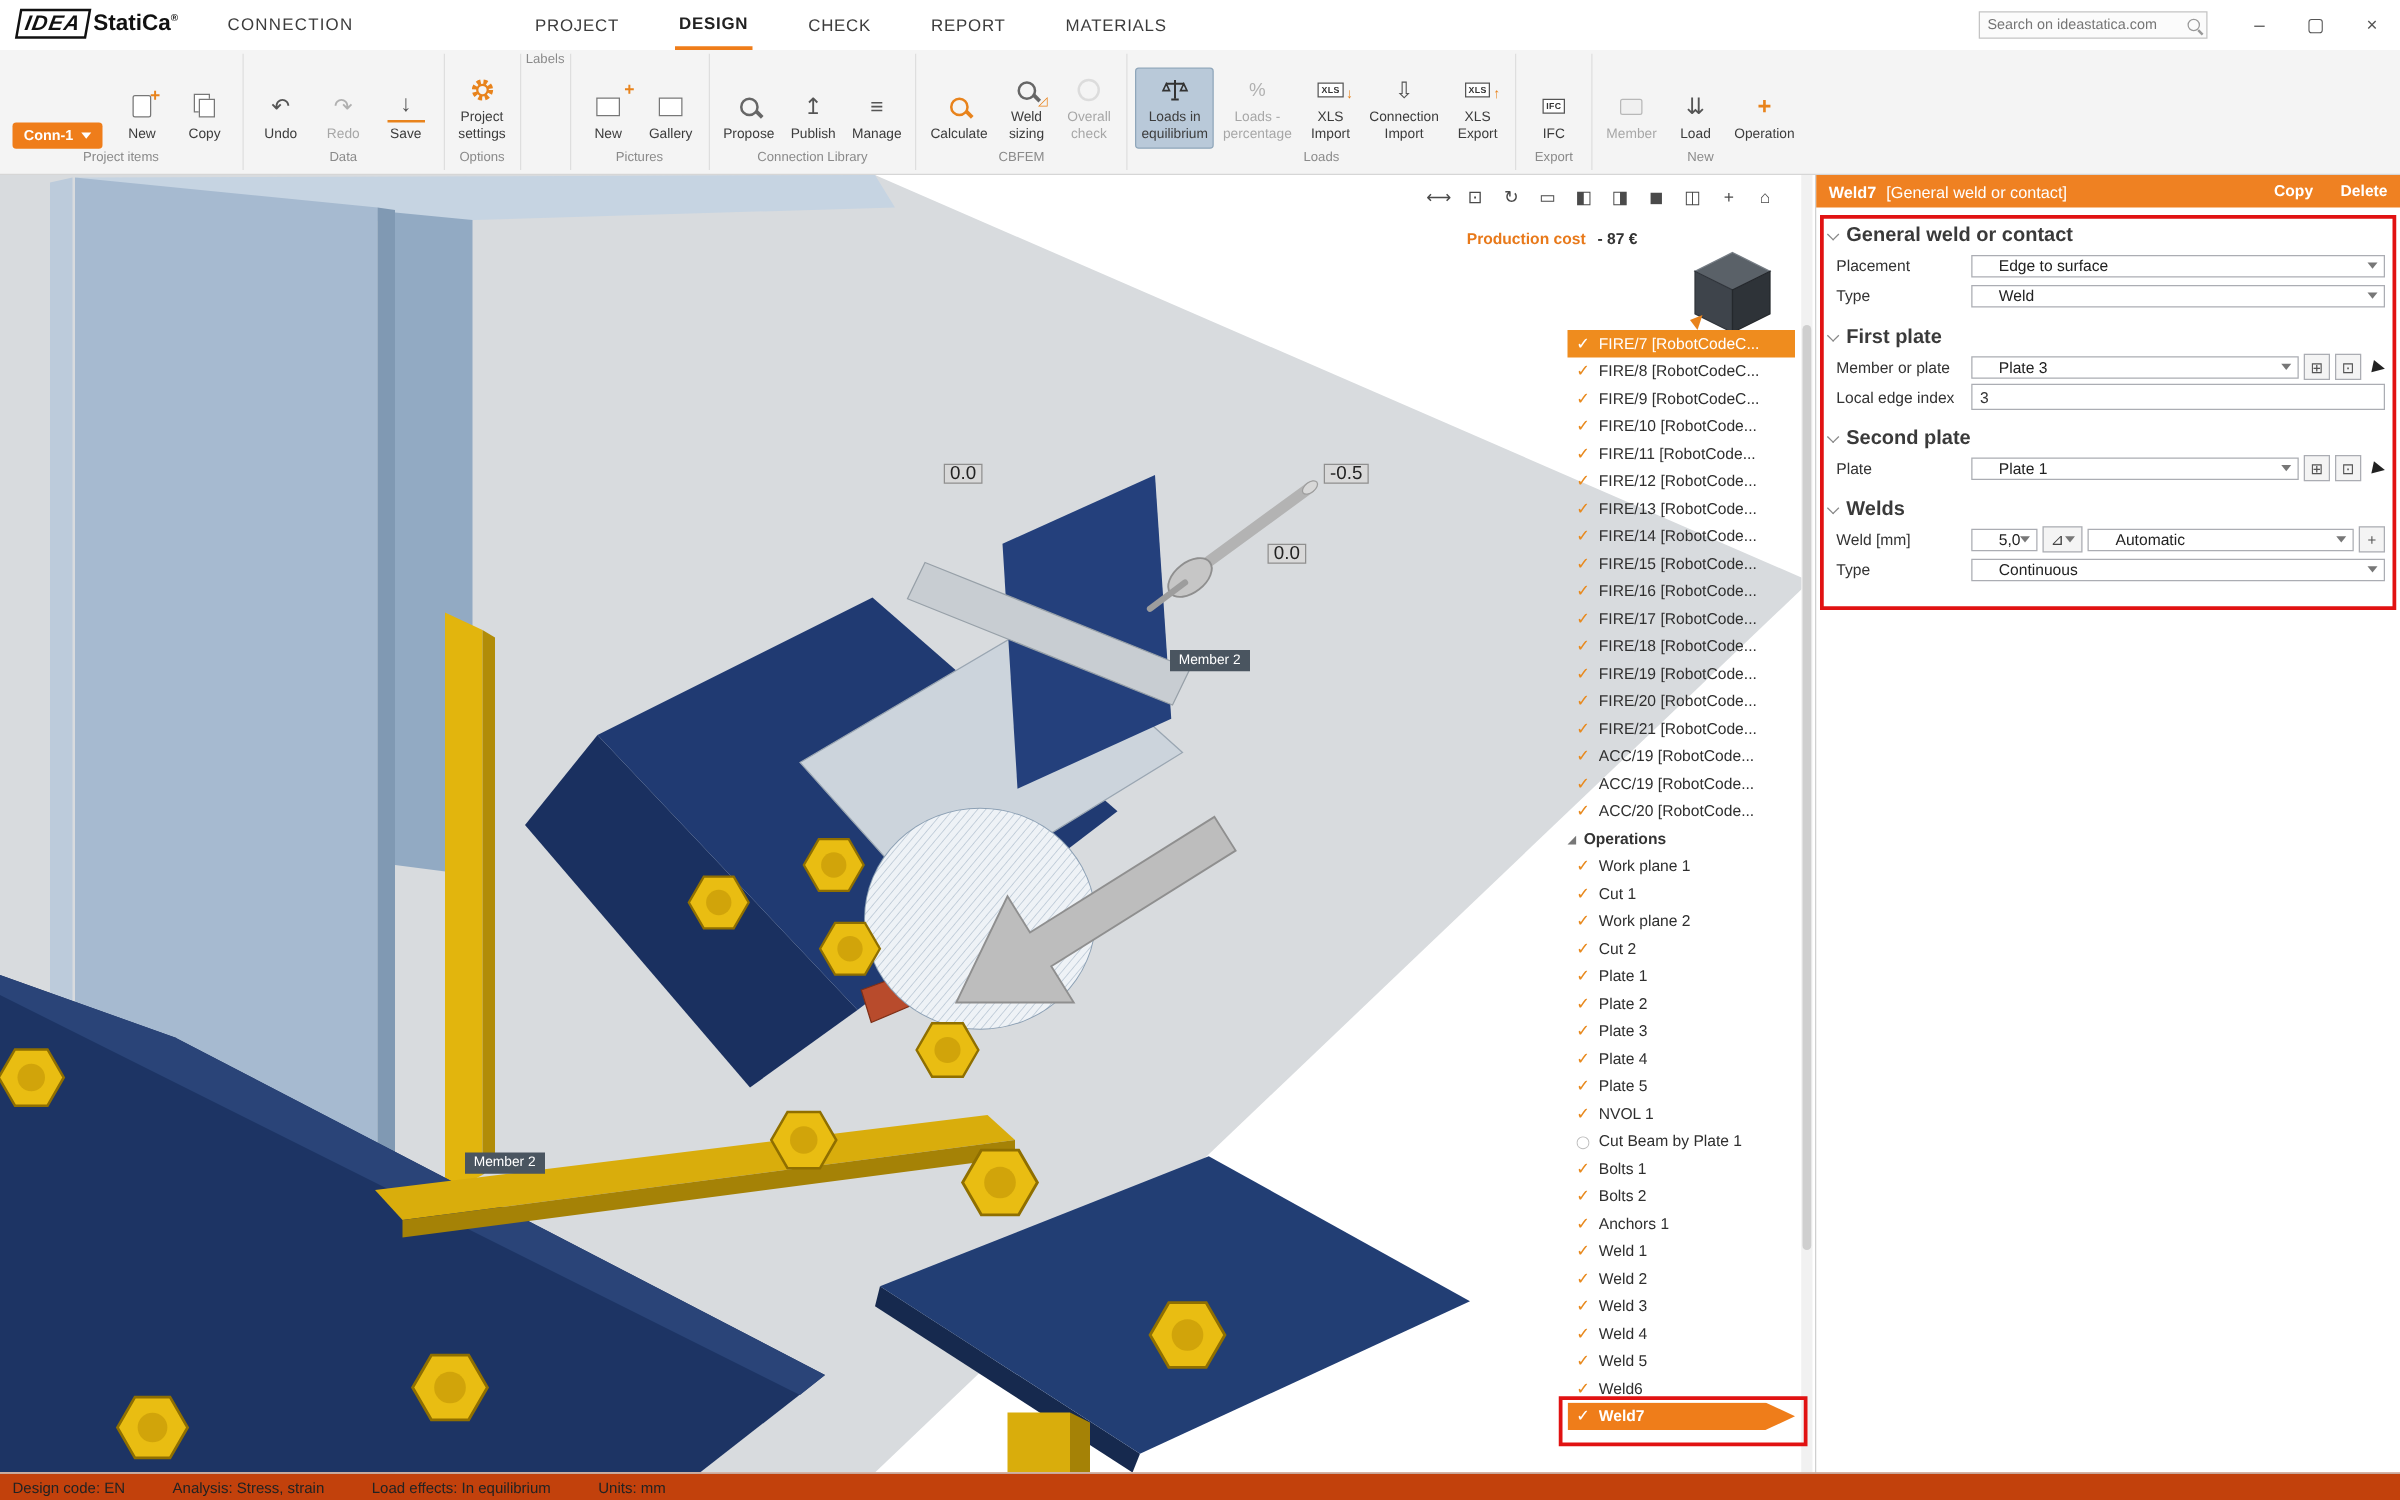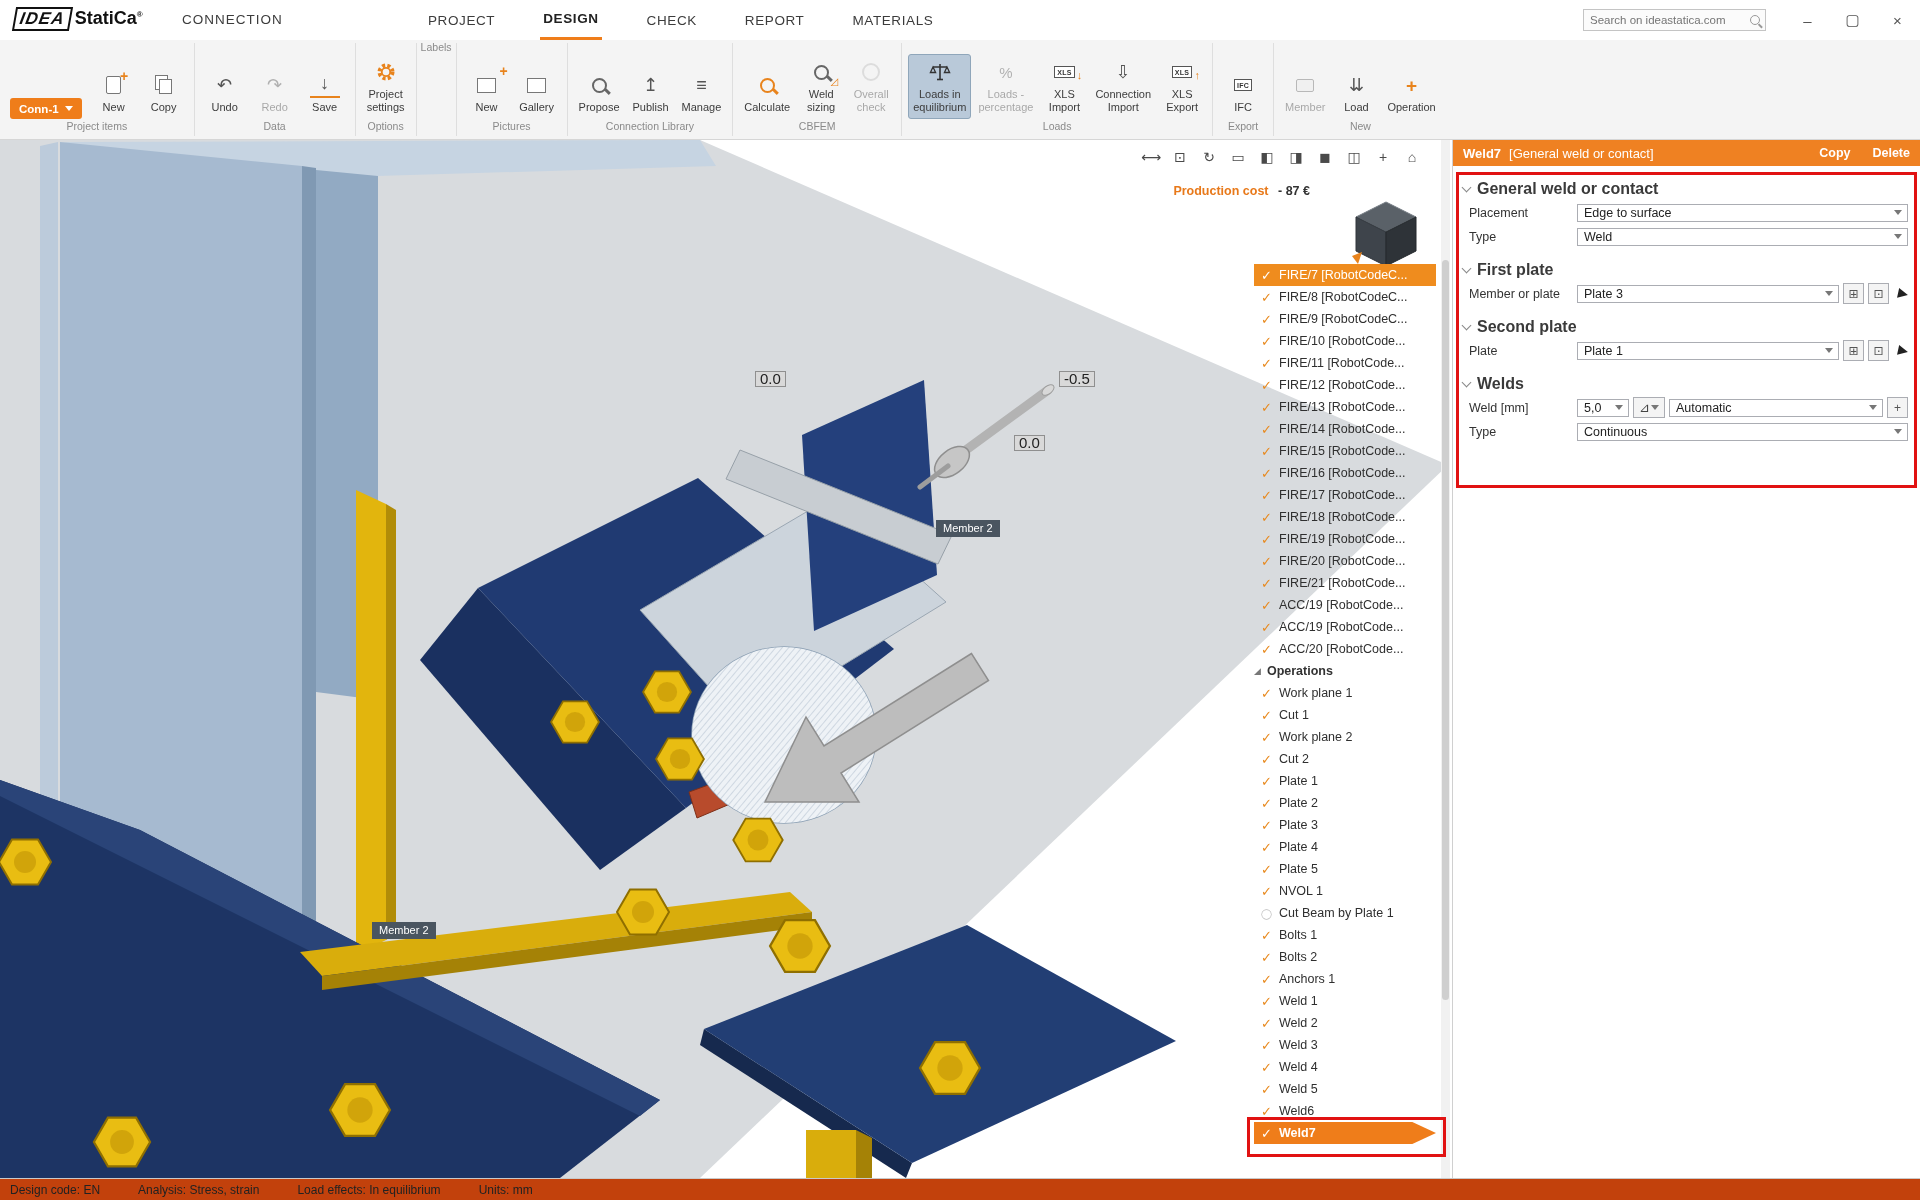--- a/index.html
+++ b/index.html
@@ -92,21 +92,21 @@
   #props{position:absolute;left:1452px;top:0;width:468px;height:1038px;background:#fff;border-left:1px solid #d0d0d0;box-sizing:border-box}
   #phead{height:26px;background:#ef8122;color:#fff;display:flex;align-items:center;padding:0 10px;gap:8px}
   #phead .pt{font-weight:700;font-size:13px}
   #phead .ps{font-size:13px}
   #phead .sp{flex:1}
   #phead .pbtn{font-size:12.5px;font-weight:600;color:#fff;margin-left:14px;cursor:default}
   .psec{display:flex;align-items:center;gap:7px;margin:14px 10px 4px 10px;font-weight:700;font-size:16px;color:#3a3a3a}
   .chev{width:6px;height:6px;border-left:1.5px solid #888;border-bottom:1.5px solid #888;transform:rotate(-45deg);margin-top:-3px;flex:none}
   .prow{display:flex;align-items:center;margin:3px 12px 3px 16px;height:21px;gap:4px}
   .plabel{width:104px;flex:none;font-size:12.5px;color:#333}
-  .dd{background:#fff;border:1px solid #abadb3;height:18px;display:flex;align-items:center;justify-content:space-between;padding-left:6px;font-size:12.5px;color:#222;box-sizing:border-box;flex:1;cursor:default}
+  .dd{background:#fff;border:1px solid #abadb3;height:18px;display:flex;align-items:center;justify-content:space-between;padding-left:21px;font-size:12.5px;color:#222;box-sizing:border-box;flex:1;cursor:default}
   .dd .dc{margin-right:5px}
   .ti{background:#fff;border:1px solid #abadb3;height:21px;display:flex;align-items:center;padding-left:6px;font-size:12.5px;box-sizing:border-box;flex:1}
   .sqbtn{width:21px;height:21px;border:1px solid #abadb3;background:#f4f4f4;display:flex;align-items:center;justify-content:center;font-size:12px;color:#555;box-sizing:border-box;flex:none;cursor:default}
   .ptr{width:0;height:0;border-left:10px solid #222;border-top:5px solid transparent;border-bottom:5px solid transparent;transform:rotate(12deg);margin-left:5px;flex:none}
   .w-small{flex:0 0 52px}
   .w-weld{flex:0 0 32px;gap:1px}
   .weldg{font-size:13px;color:#444}
   
   #statusbar{position:absolute;left:0;top:1178px;width:1920px;height:22px;background:#c2410c;border-top:1px solid #c9c9c9;display:flex;align-items:center;gap:38px;padding-left:10px;box-sizing:border-box;font-size:12px;color:#222}
 </style>
@@ -713,20 +713,26 @@
     <div class="prow">
       <span class="plabel">Member or plate</span>
       <div class="dd">
         <span>Plate 3</span>
         <span class="dc"></span>
       </div>
       <span class="sqbtn">⊞</span>
       <span class="sqbtn">⊡</span>
       <span class="ptr"></span>
     </div>
+    <div class="prow">
+      <span class="plabel">Local edge index</span>
+      <div class="ti">
+        <span>3</span>
+      </div>
+    </div>
 
     <div class="psec">
       <span class="chev"></span>
       <span>Second plate</span>
     </div>
     <div class="prow">
       <span class="plabel">Plate</span>
       <div class="dd">
         <span>Plate 1</span>
         <span class="dc"></span>

